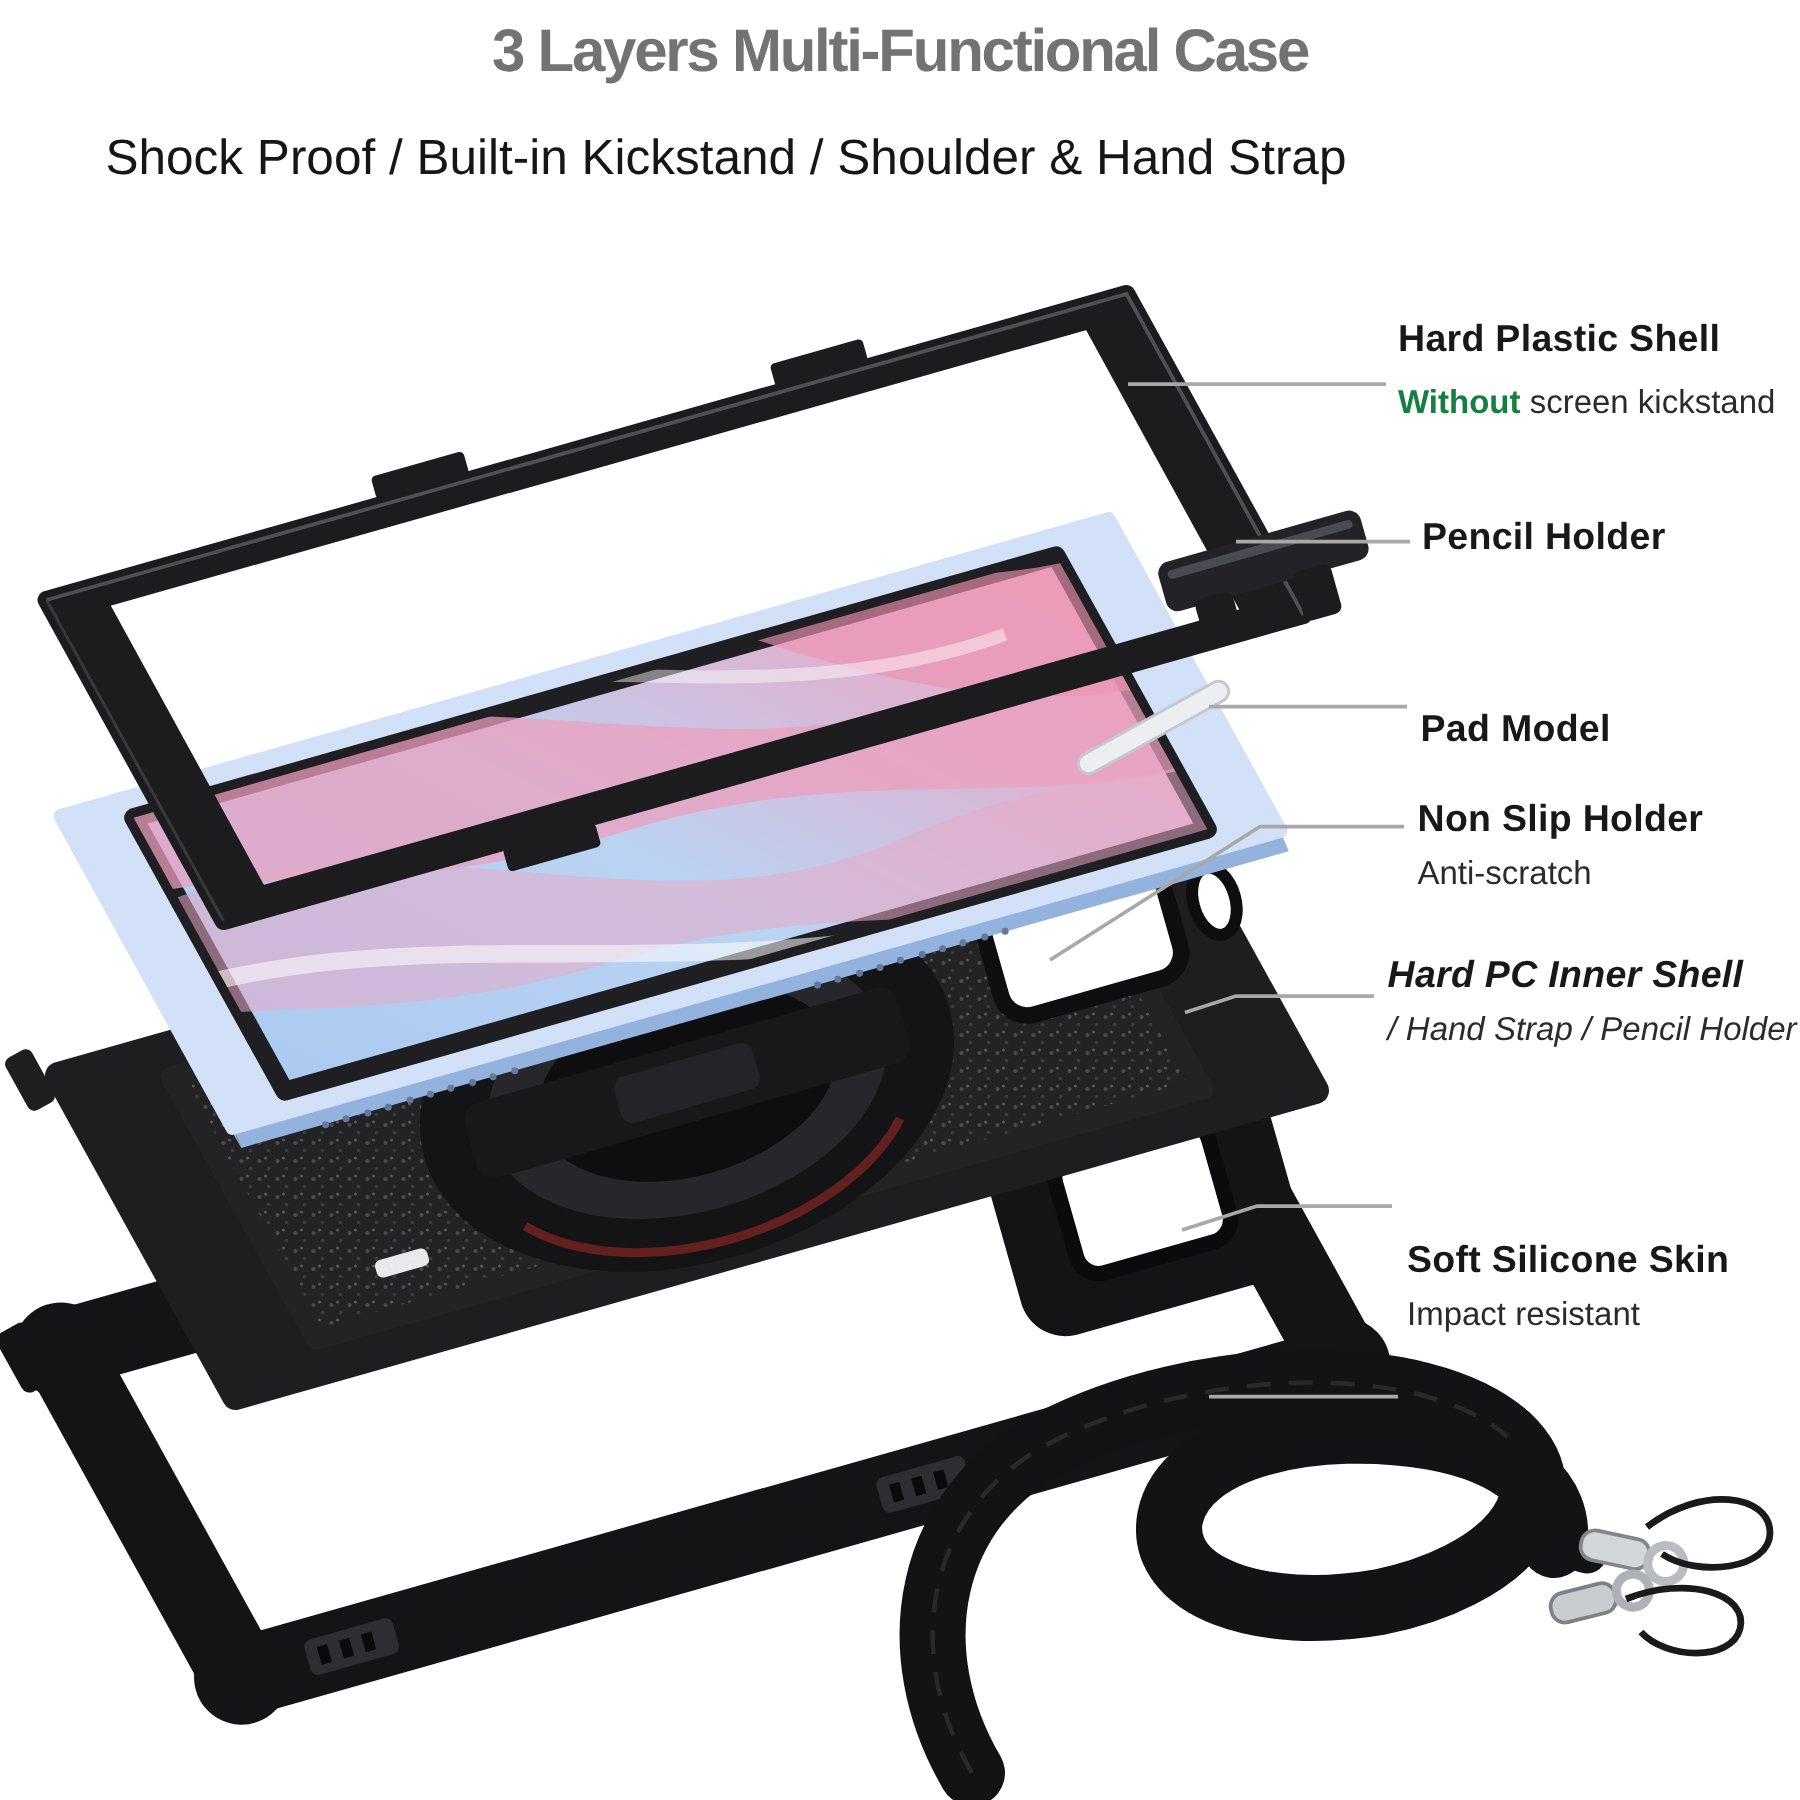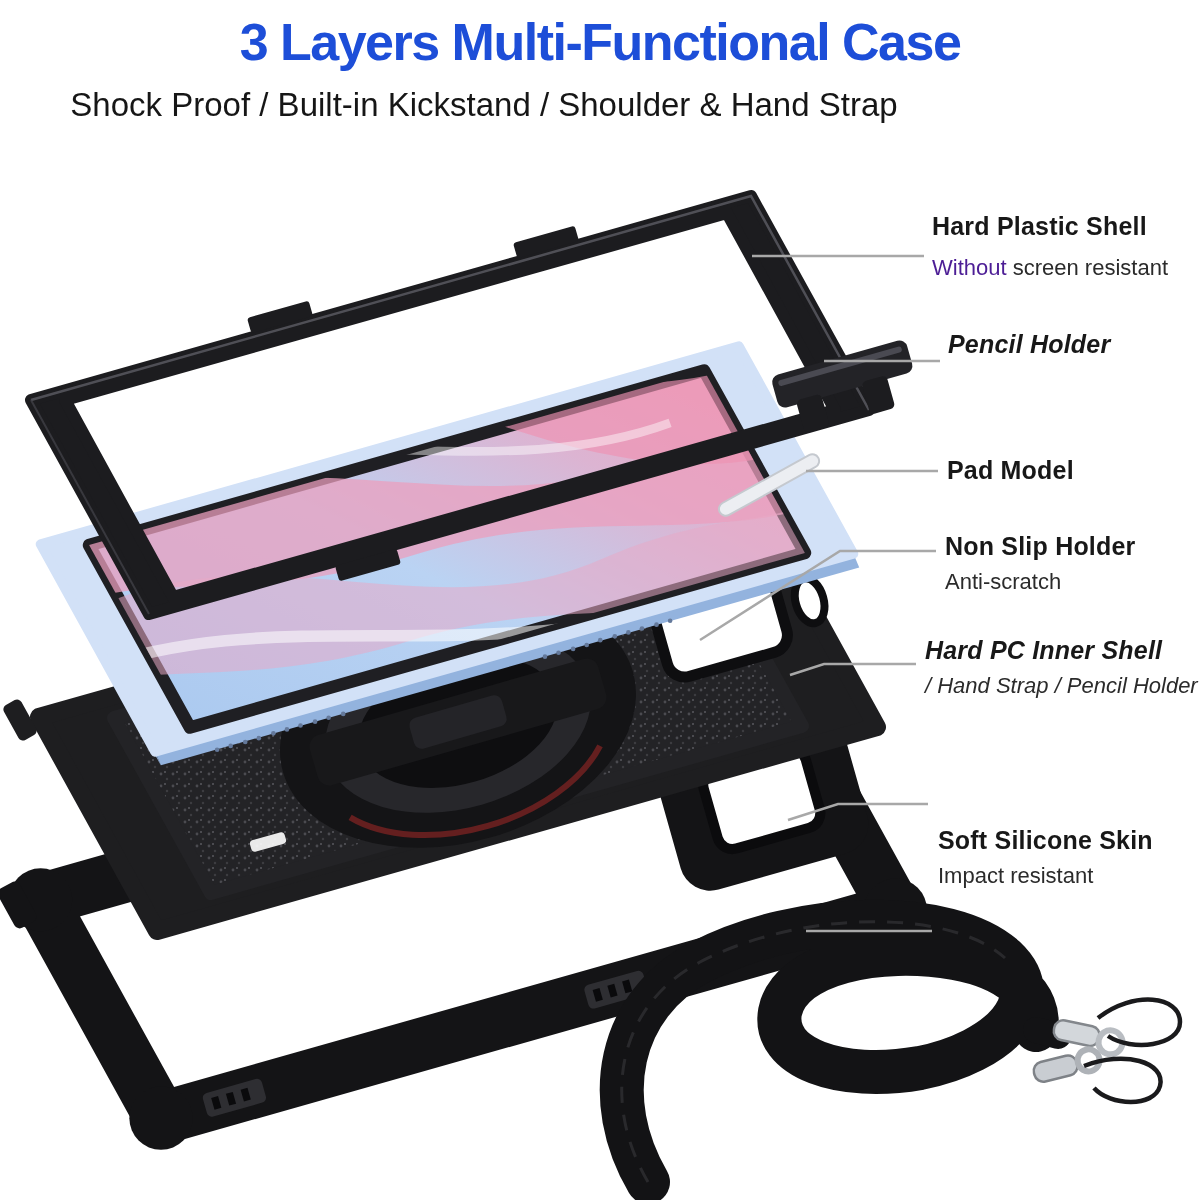--- a/index.html
+++ b/index.html
@@ -5,39 +5,39 @@
   html,body{margin:0;padding:0;}
   body{
     width:1200px;height:1200px;position:relative;overflow:hidden;
     background:#ffffff;
     font-family:"Liberation Sans", sans-serif;
     color:#1a1a1a;
   }
   .stage{position:absolute;inset:0;}
   .page-title{
     position:absolute;top:12px;left:0;width:1200px;margin:0;
-    text-align:center;font-size:52px;font-weight:700;letter-spacing:-1.5px;
-    color:#1d4ed8;
+    text-align:center;font-size:40px;font-weight:700;letter-spacing:-1.5px;
+    color:#737373;
   }
   .page-subtitle{
     position:absolute;top:86px;left:0;width:968px;margin:0;
     text-align:center;font-size:33px;font-weight:400;color:#161616;
   }
   svg.art{position:absolute;left:0;top:0;width:1200px;height:1200px;}
   .callout{position:absolute;}
   .callout h3{
     margin:0;font-size:25px;line-height:32px;font-weight:700;color:#181818;
     letter-spacing:0.2px;white-space:nowrap;
   }
   .callout .sub{
     margin:6px 0 0;font-size:22px;line-height:27px;color:#2b2b2b;white-space:nowrap;
   }
   .callout .sub.gap-lg{margin-top:12px;}
   .callout .sub + .sub{margin-top:0;}
-  .red{color:#4c1d95;font-weight:400;text-align:center;}
+  .red{color:#15803d;font-weight:700;text-align:center;}
 </style>
 </head>
 <body>
 
 <div class="stage">
 
   <h1 class="page-title">3 Layers Multi-Functional Case</h1>
   <p class="page-subtitle">Shock Proof / Built-in Kickstand / Shoulder &amp; Hand Strap</p>
 
   <svg class="art" viewBox="0 0 1200 1200" aria-hidden="true">
@@ -209,28 +209,28 @@
       <path d="M806,471 L938,471"></path>
       <path d="M700,640 L840,551 L936,551"></path>
       <path d="M790,675 L824,664 L916,664"></path>
       <path d="M788,820 L838,804 L928,804"></path>
       <path d="M806,931 L932,931"></path>
     </g>
   </svg>
 
   <div class="callout" style="left:932px;top:210px;">
     <h3>Hard Plastic Shell</h3>
-    <p class="sub gap-lg"><span class="red">Without</span><span> screen resistant</span></p>
-  </div>
-
-  <div class="callout" style="left:948px;top:328px;font-style:italic;">
+    <p class="sub gap-lg"><span class="red">Without</span><span> screen kickstand</span></p>
+  </div>
+
+  <div class="callout" style="left:948px;top:342px;">
     <h3>Pencil Holder</h3>
   </div>
 
-  <div class="callout" style="left:947px;top:454px;text-align:right;">
+  <div class="callout" style="left:947px;top:470px;text-align:right;">
     <h3>Pad Model</h3>
   </div>
 
   <div class="callout" style="left:945px;top:530px;">
     <h3>Non Slip Holder</h3>
     <p class="sub">Anti-scratch</p>
   </div>
 
   <div class="callout" style="left:925px;top:634px;font-style:italic;">
     <h3>Hard PC Inner Shell</h3>

